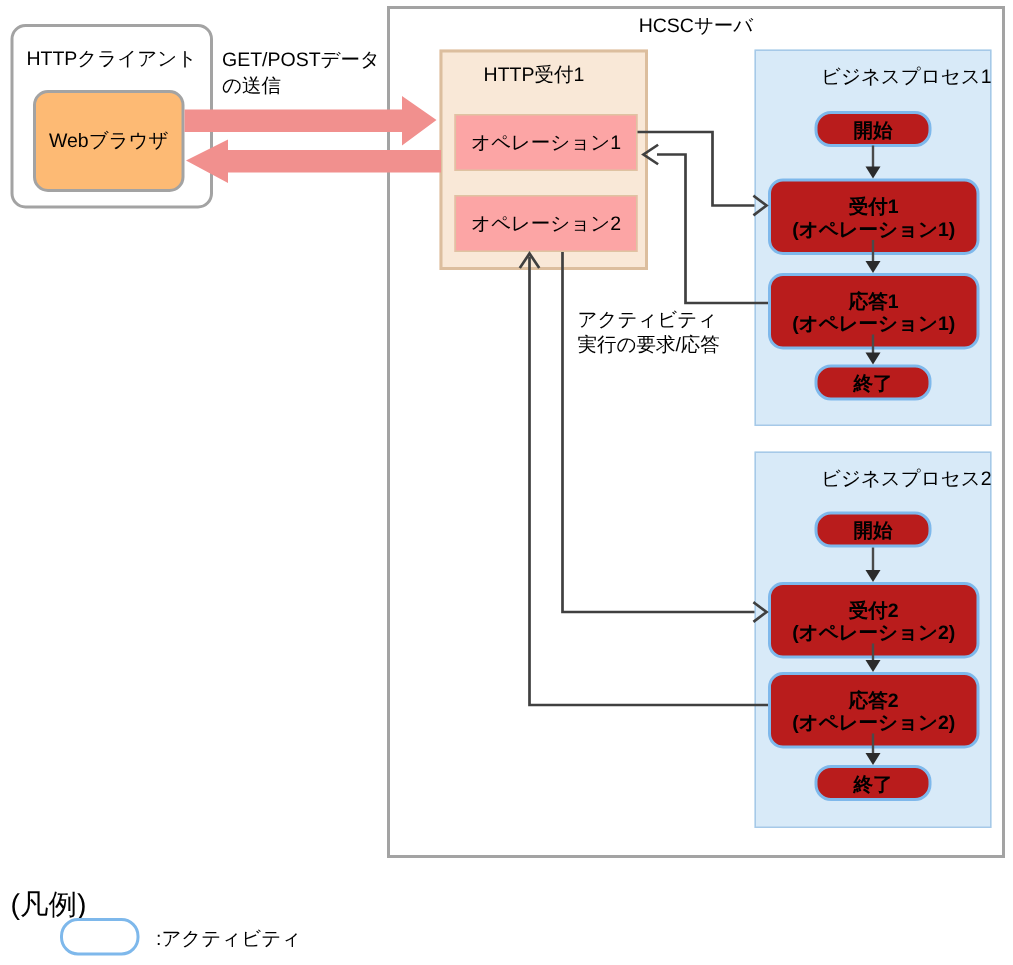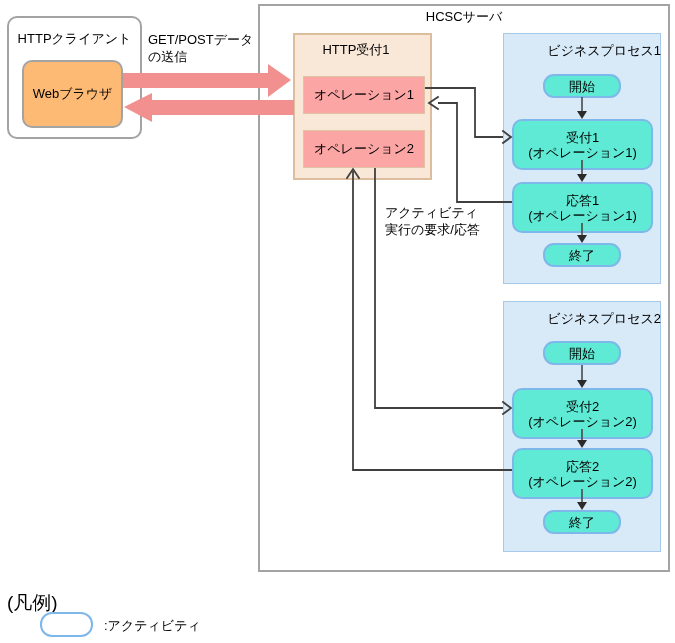--- a/index.html
+++ b/index.html
@@ -30,21 +30,21 @@
 
   
   .bp-panel{width:158px;height:251px;background:#D8EAF8;border:1px solid #A6C9E8;}
   .bp1{left:503px;top:33px;}
   .bp2{left:503px;top:301px;}
   .bp-title{width:158px;text-align:right;font-size:13px;}
   .bp1-title{left:503px;top:42px;}
   .bp2-title{left:503px;top:310px;}
 
   
-  .act{background:#5eead4;border:2px solid #7EB8EB;border-radius:11px;display:flex;flex-direction:column;align-items:center;justify-content:center;font-size:13px;line-height:15px;text-align:center;}
+  .act{background:#b91c1c;border:2px solid #7EB8EB;border-radius:11px;display:flex;flex-direction:column;align-items:center;justify-content:center;font-size:13px;line-height:15px;text-align:center;font-weight:bold;}
   .act-sm{width:78px;height:24px;}
   .act-lg{width:141px;height:51px;border-radius:10px;}
   .start1{left:543px;top:74px;}
   .receive1{left:512px;top:119px;}
   .reply1{left:512px;top:182px;}
   .end1{left:543px;top:243px;}
   .start2{left:543px;top:341px;}
   .receive2{left:512px;top:388px;}
   .reply2{left:512px;top:448px;}
   .end2{left:543px;top:510px;}

